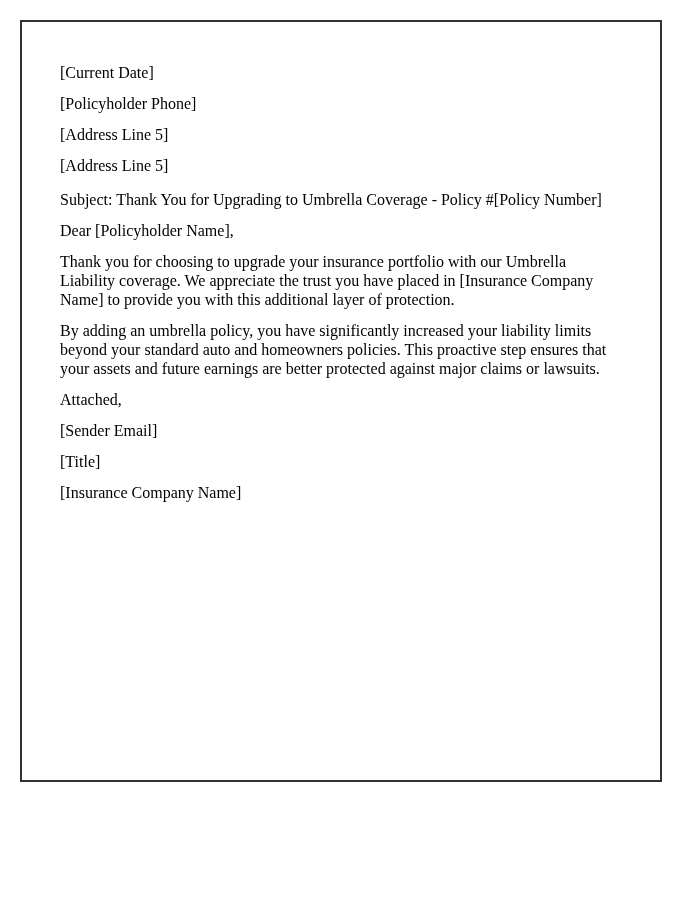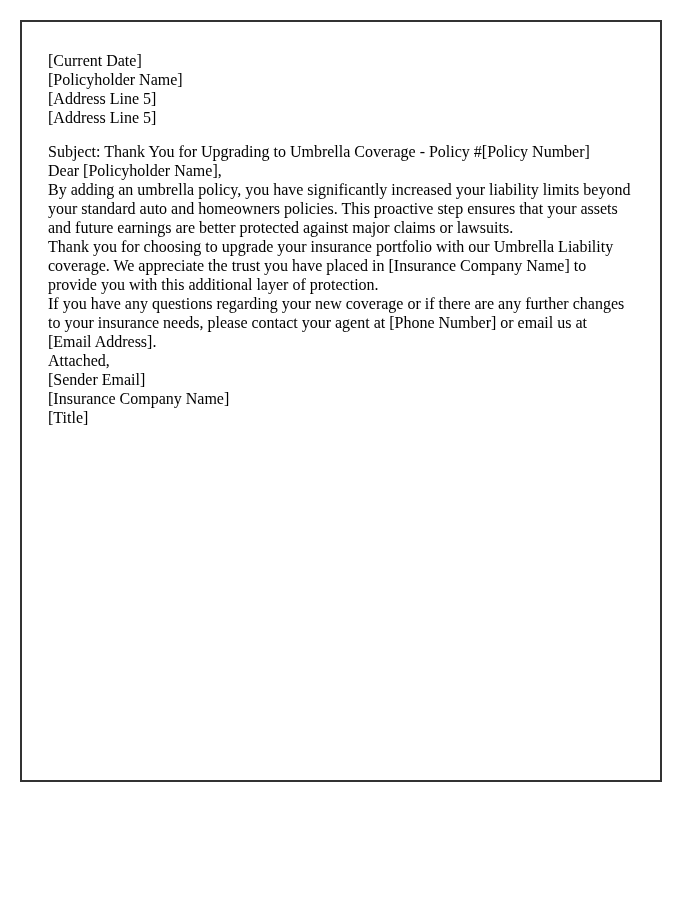--- a/index.html
+++ b/index.html
@@ -24,54 +24,53 @@
     border: 2px solid #333333;
     background: #ffffff;
     padding: 29px 26px;
     font-family: "Liberation Serif", "DejaVu Serif", serif;
     font-size: 16px;
     line-height: 19px;
     color: #000000;
     text-align: left;
   }
   .letter p {
-    margin: 0;
+    margin: 12px;
     padding: 0;
   }
   .block {
     margin: 0 0 14.5px 0;
   }
   .line {
     margin: 0;
   }
 </style>
 </head>
 <body>
 
 <div class="page">
   <div class="letter">
 
     <p class="block">[Current Date]</p>
 
     <div class="block">
-      <p class="line">[Policyholder Name]</p>
+      <p class="line">[Policyholder Phone]</p>
       <p class="line">[Address Line 5]</p>
       <p class="line">[Address Line 5]</p>
     </div>
 
     <p class="block">Subject: Thank You for Upgrading to Umbrella Coverage - Policy #[Policy Number]</p>
 
     <p class="block">Dear [Policyholder Name],</p>
 
+    <p class="block">Thank you for choosing to upgrade your insurance portfolio with our Umbrella Liability coverage. We appreciate the trust you have placed in [Insurance Company Name] to provide you with this additional layer of protection.</p>
     <p class="block">By adding an umbrella policy, you have significantly increased your liability limits beyond your standard auto and homeowners policies. This proactive step ensures that your assets and future earnings are better protected against major claims or lawsuits.</p>
-    <p class="block">Thank you for choosing to upgrade your insurance portfolio with our Umbrella Liability coverage. We appreciate the trust you have placed in [Insurance Company Name] to provide you with this additional layer of protection.</p>
-    <p class="block">If you have any questions regarding your new coverage or if there are any further changes to your insurance needs, please contact your agent at [Phone Number] or email us at [Email Address].</p>
 
     <p class="block">Attached,</p>
 
     <div class="block">
       <p class="line">[Sender Email]</p>
+      <p class="line">[Title]</p>
       <p class="line">[Insurance Company Name]</p>
-      <p class="line">[Title]</p>
     </div>
 
   </div>
 </div>
 
 </body></html>

